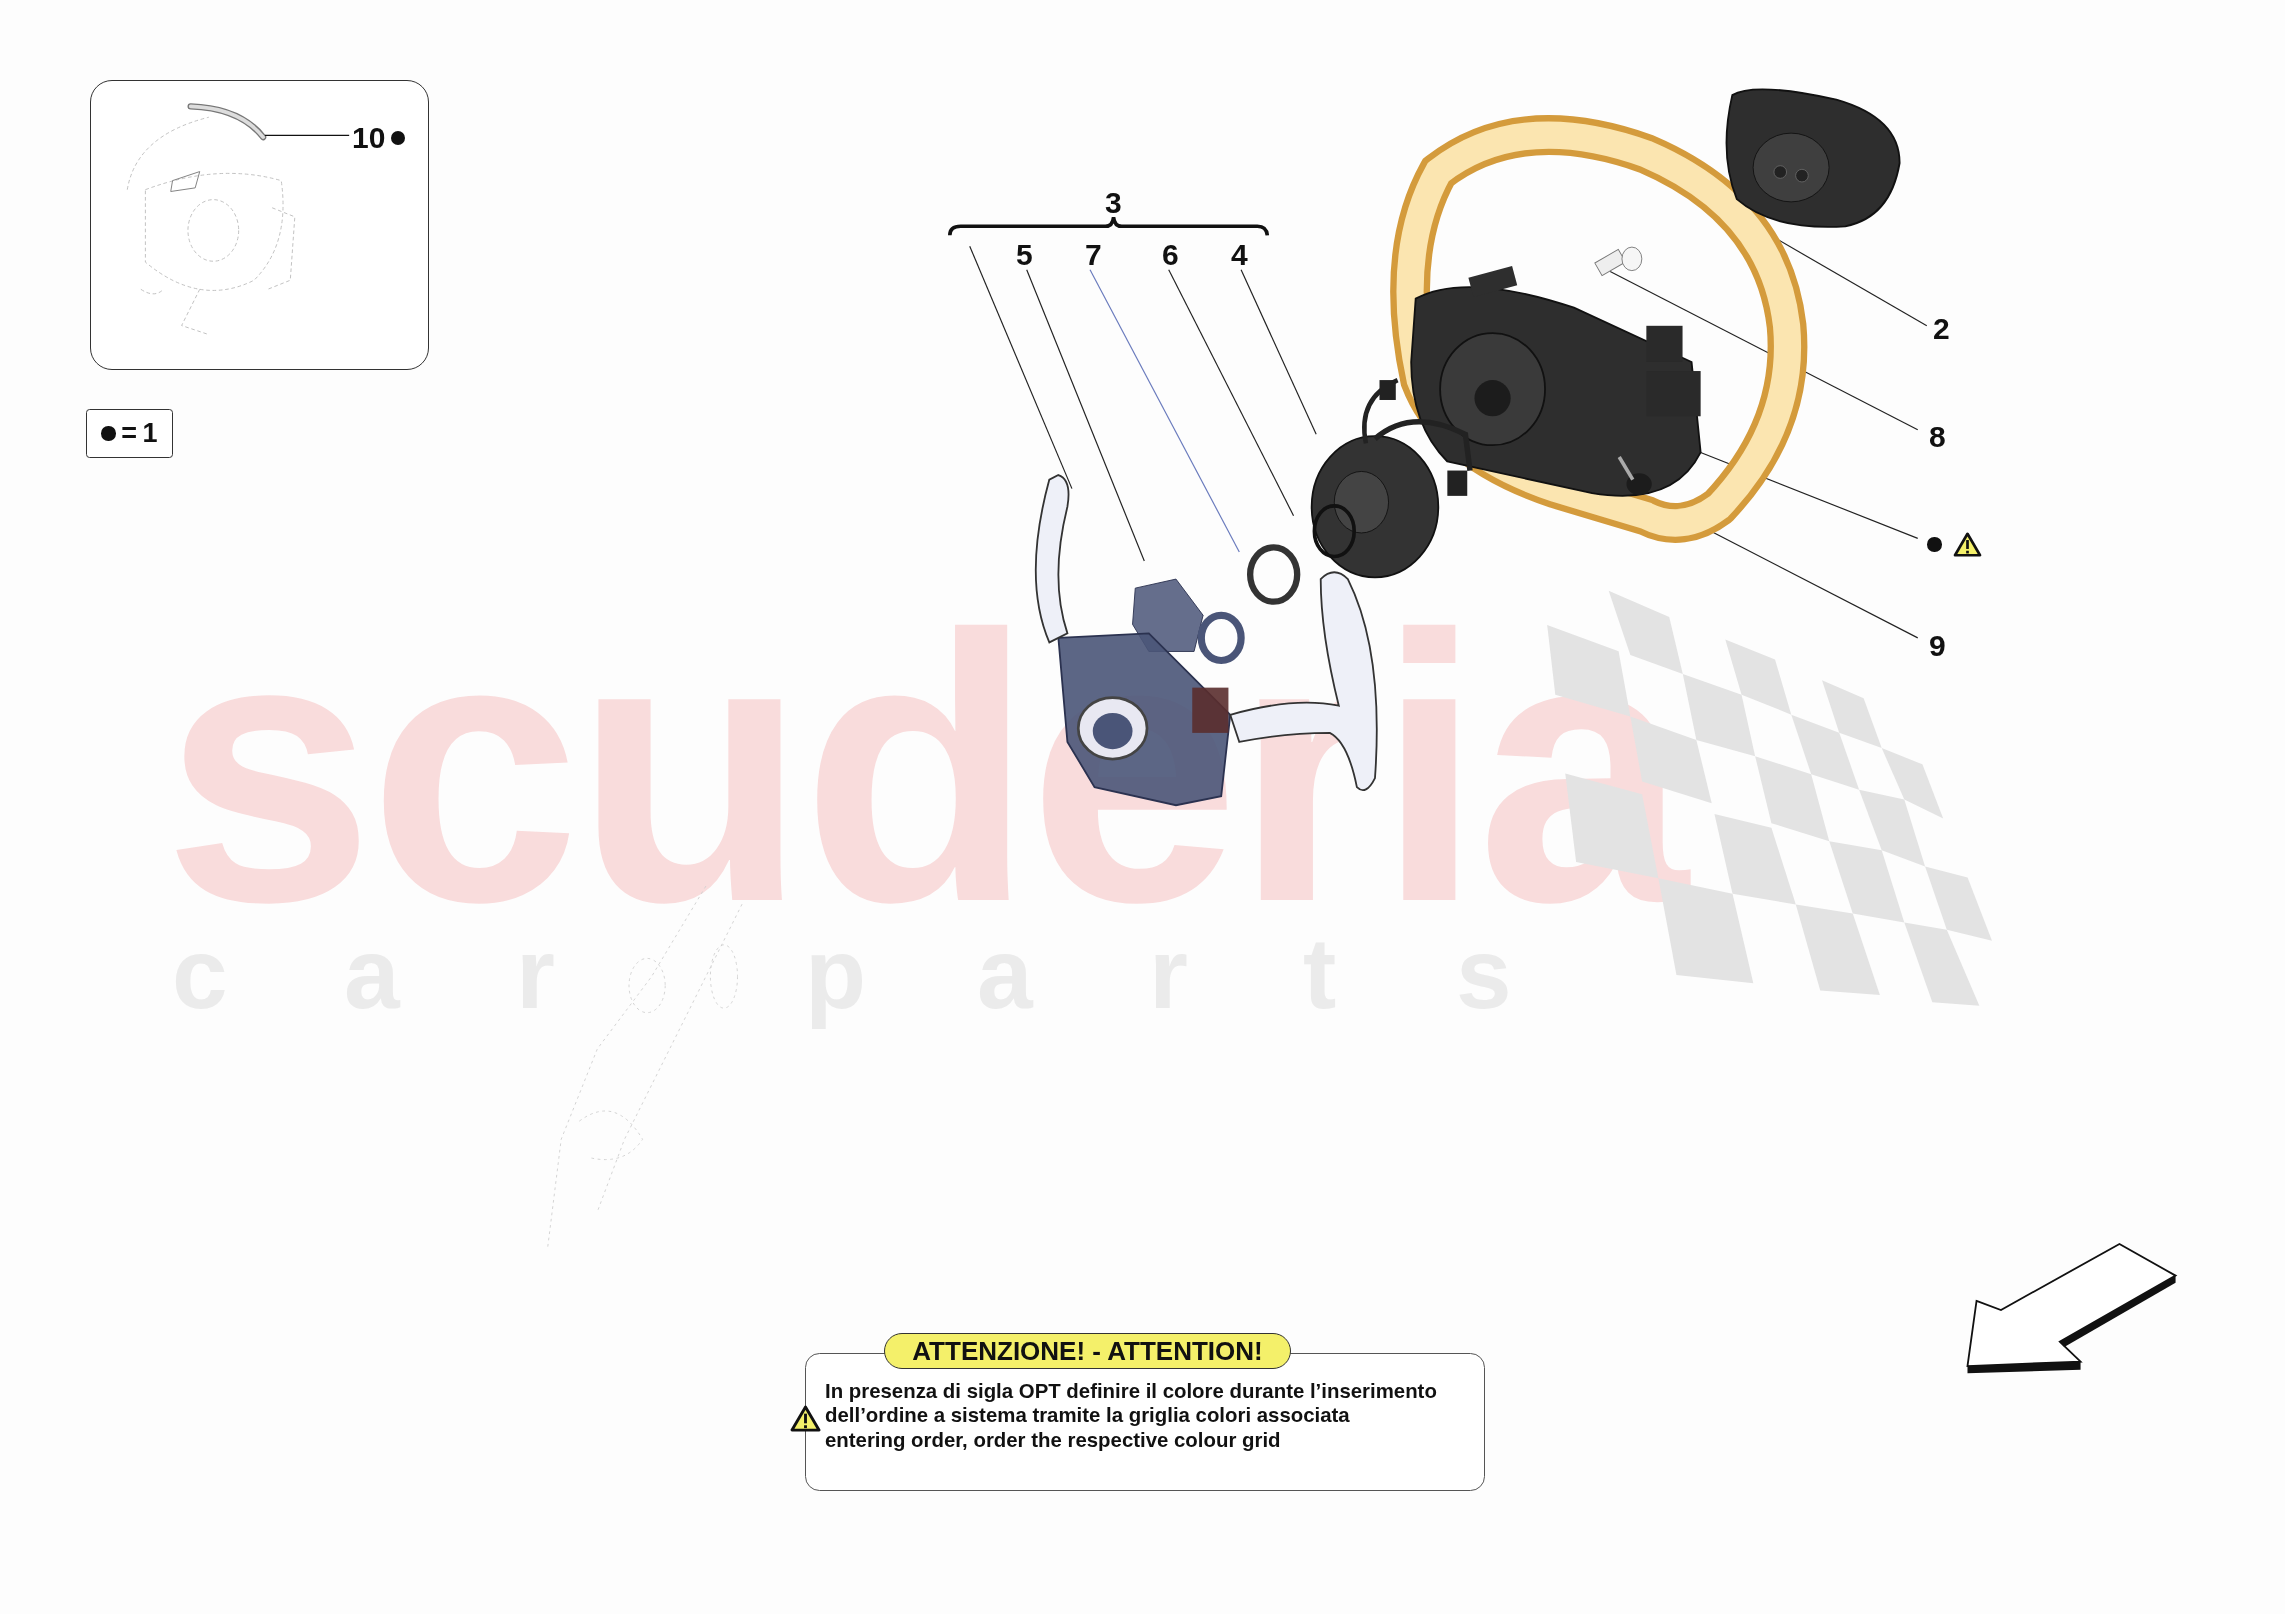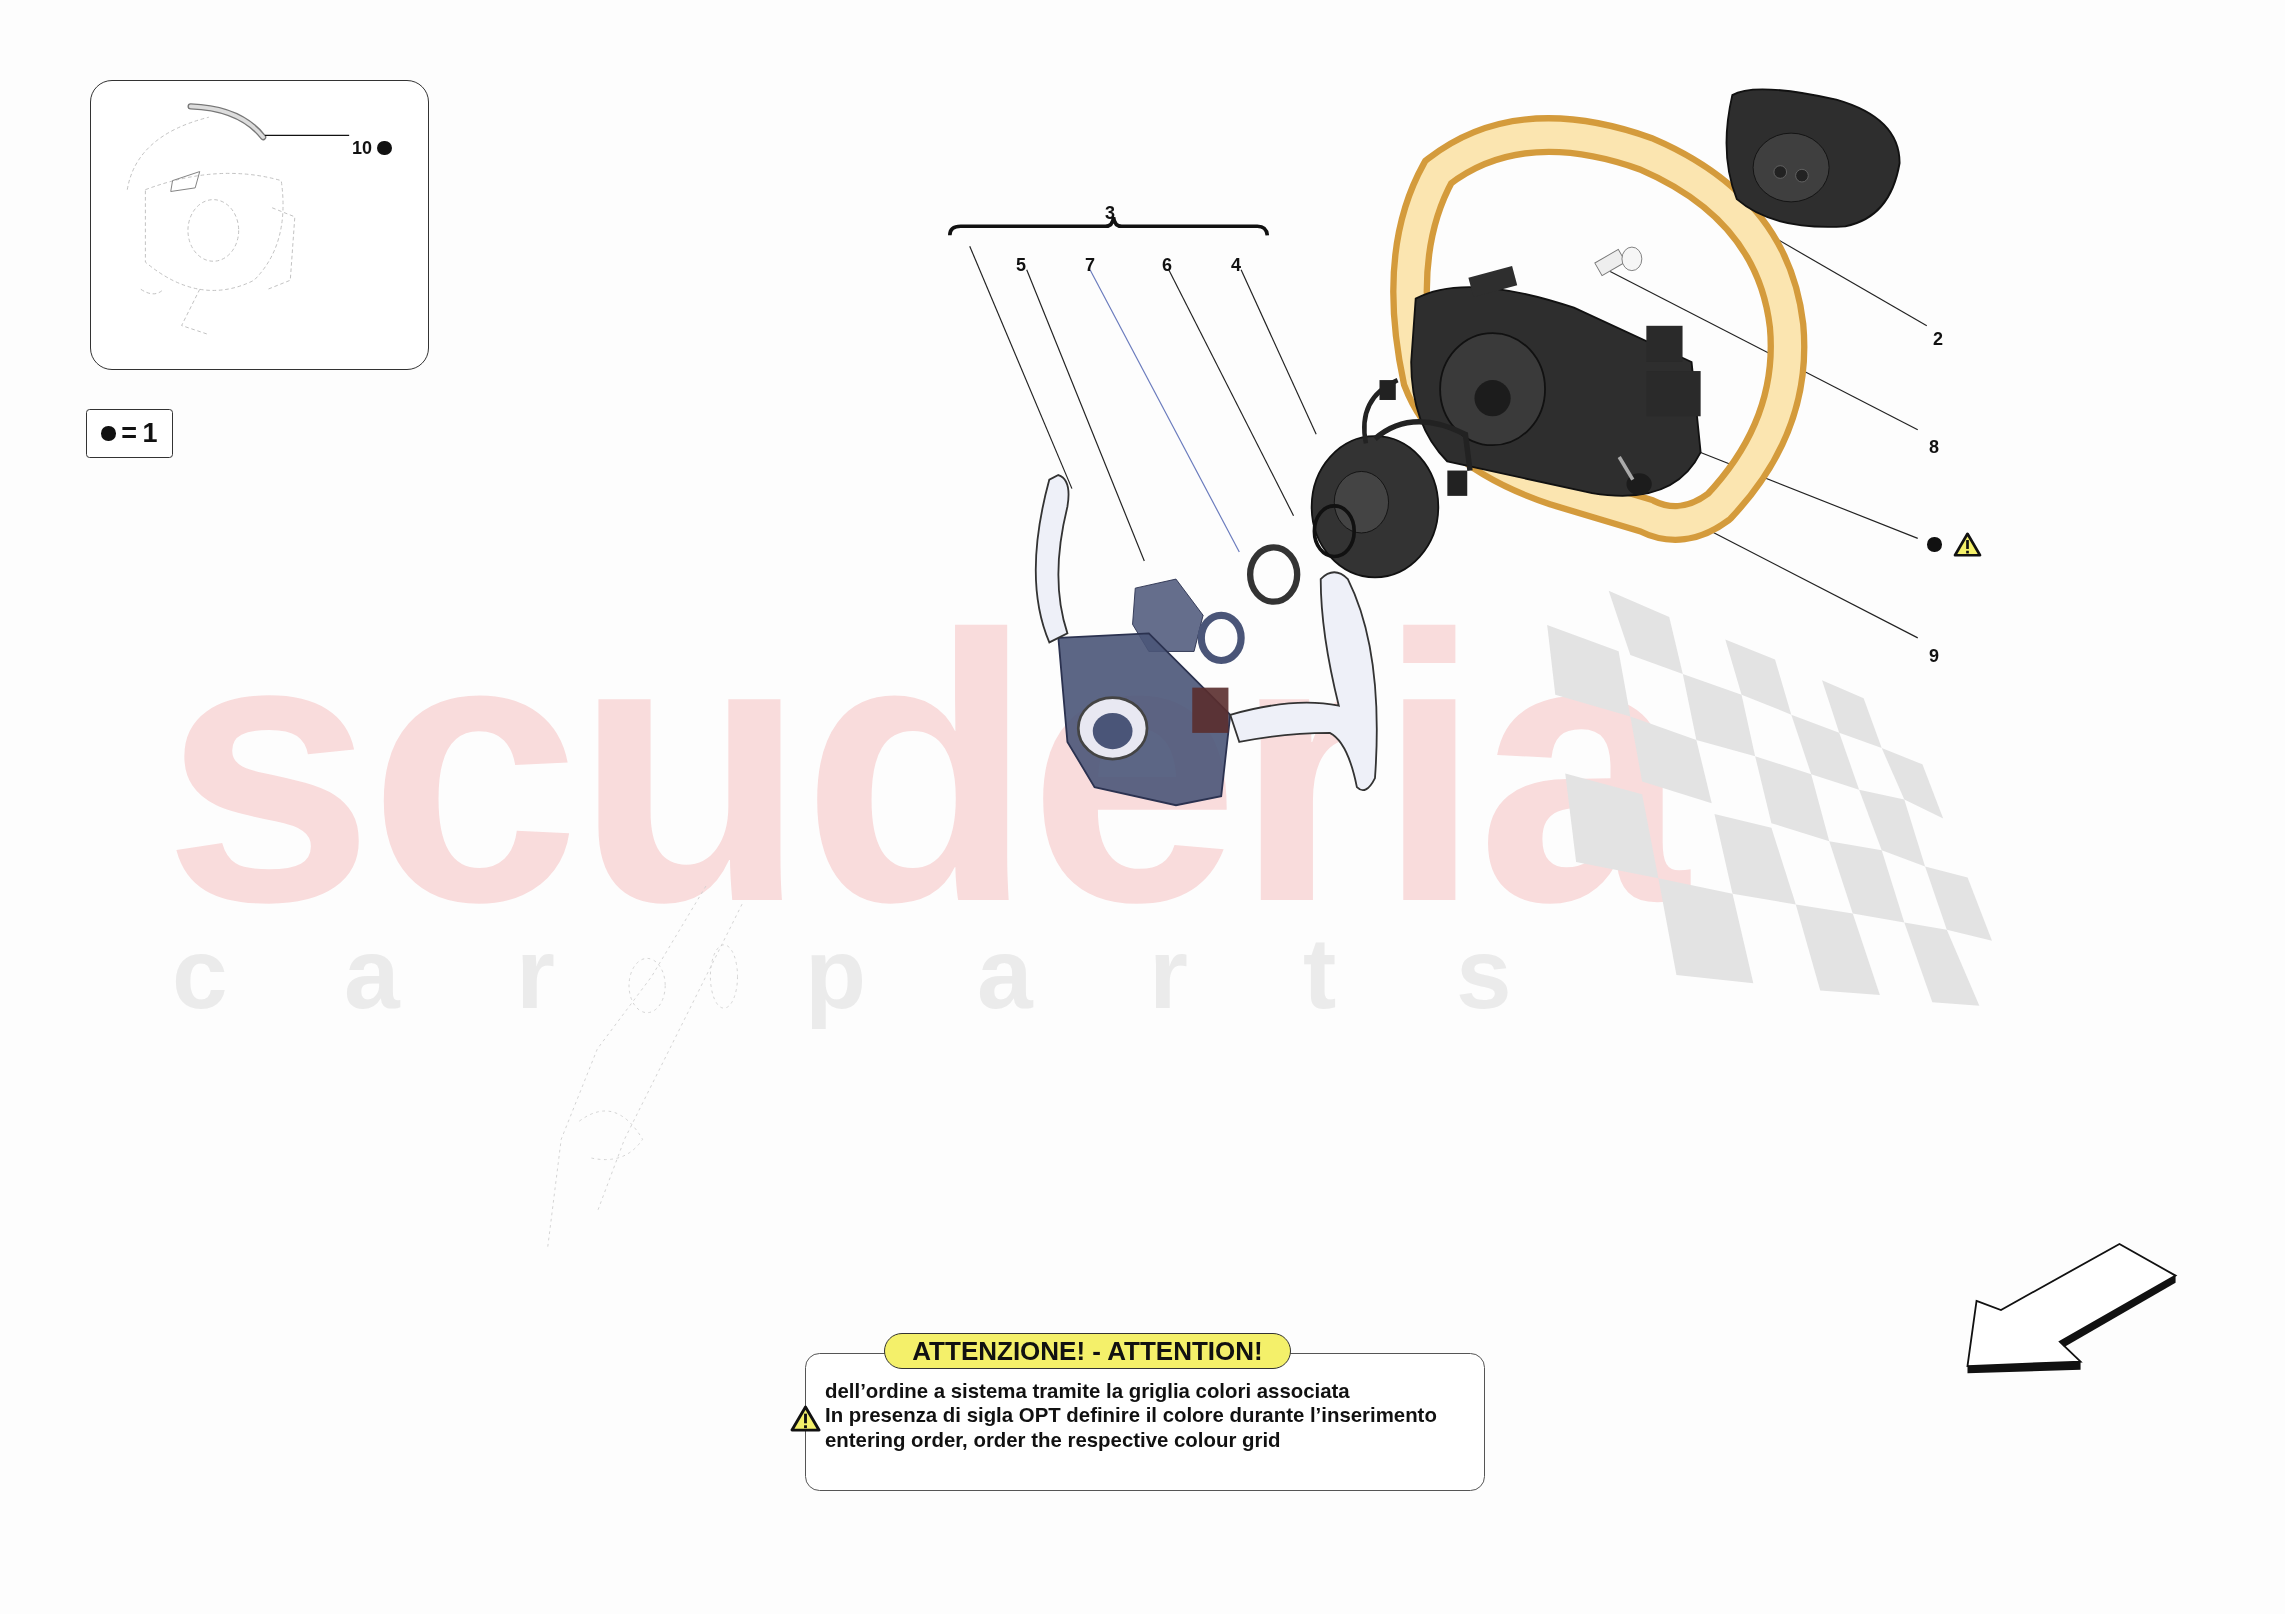--- a/index.html
+++ b/index.html
@@ -2,21 +2,21 @@
 <html style="font-size:14.5px"><head>
 <meta charset="utf-8">
 <style>
   html, body { margin:0; padding:0; background:#fdfdfd; }
   body { width:2285px; height:1615px; position:relative; overflow:hidden;
          font-family:"Liberation Sans", sans-serif; color:#111; }
   .abs { position:absolute; }
   .wm-big { position:absolute; left:163px; top:579px; font-size:380px; font-weight:bold;
             color:#f9dcdc; letter-spacing:-5.4px; line-height:1; white-space:nowrap; }
   .wm-small { position:absolute; top:923px; font-size:100px; font-weight:bold; color:#ebebeb; line-height:1; }
-  .callout { position:absolute; font-size:18px; font-weight:bold; line-height:1;margin-top:16px; }
+  .callout { position:absolute; font-size:30px; font-weight:bold; line-height:1; }
   .inset { position:absolute; left:90px; top:80px; width:337px; height:288px;
            border:1.8px solid #333; border-radius:22px; background:#fff; }
   .legend { position:absolute; left:86px; top:409px; width:85px; height:47px;
             border:1.8px solid #333; border-radius:3.6px; background:#fff;
             display:flex; align-items:center; justify-content:center; gap:5.4px; }
   .dot { display:inline-block; width:14.5px; height:14.5px; border-radius:50%; background:#111; }
   .warn-box { position:absolute; left:805px; top:1353px; width:678px; height:136px;
               border:1.8px solid #555; border-radius:14.5px; background:#fff; }
   .warn-pill { position:absolute; left:884px; top:1333px; width:405px; height:34px;
                background:#f4f06a; border:1.8px solid #333; border-radius:18px;
@@ -193,17 +193,17 @@
 <div class="callout" style="left:1929px;top:631px">9</div>
 
 <div class="warn-box"></div>
 <div class="warn-pill">ATTENZIONE! - ATTENTION!</div>
 <svg class="warn-icon" width="31" height="27" viewBox="0 0 32 28">
   <polygon points="16,2 30,26 2,26" fill="#f4f06a" stroke="#111" stroke-width="3" stroke-linejoin="round"></polygon>
   <rect x="14.5" y="9" width="3" height="10" fill="#111"></rect>
   <rect x="14.5" y="21" width="3" height="3" fill="#111"></rect>
 </svg>
 <div class="warn-lines">
+  <div>In presenza di sigla OPT definire il colore durante l’inserimento</div>
   <div>dell’ordine a sistema tramite la griglia colori associata</div>
-  <div>In presenza di sigla OPT definire il colore durante l’inserimento</div>
   <div>entering order, order the respective colour grid</div>
 </div>
 
 
 </body></html>

